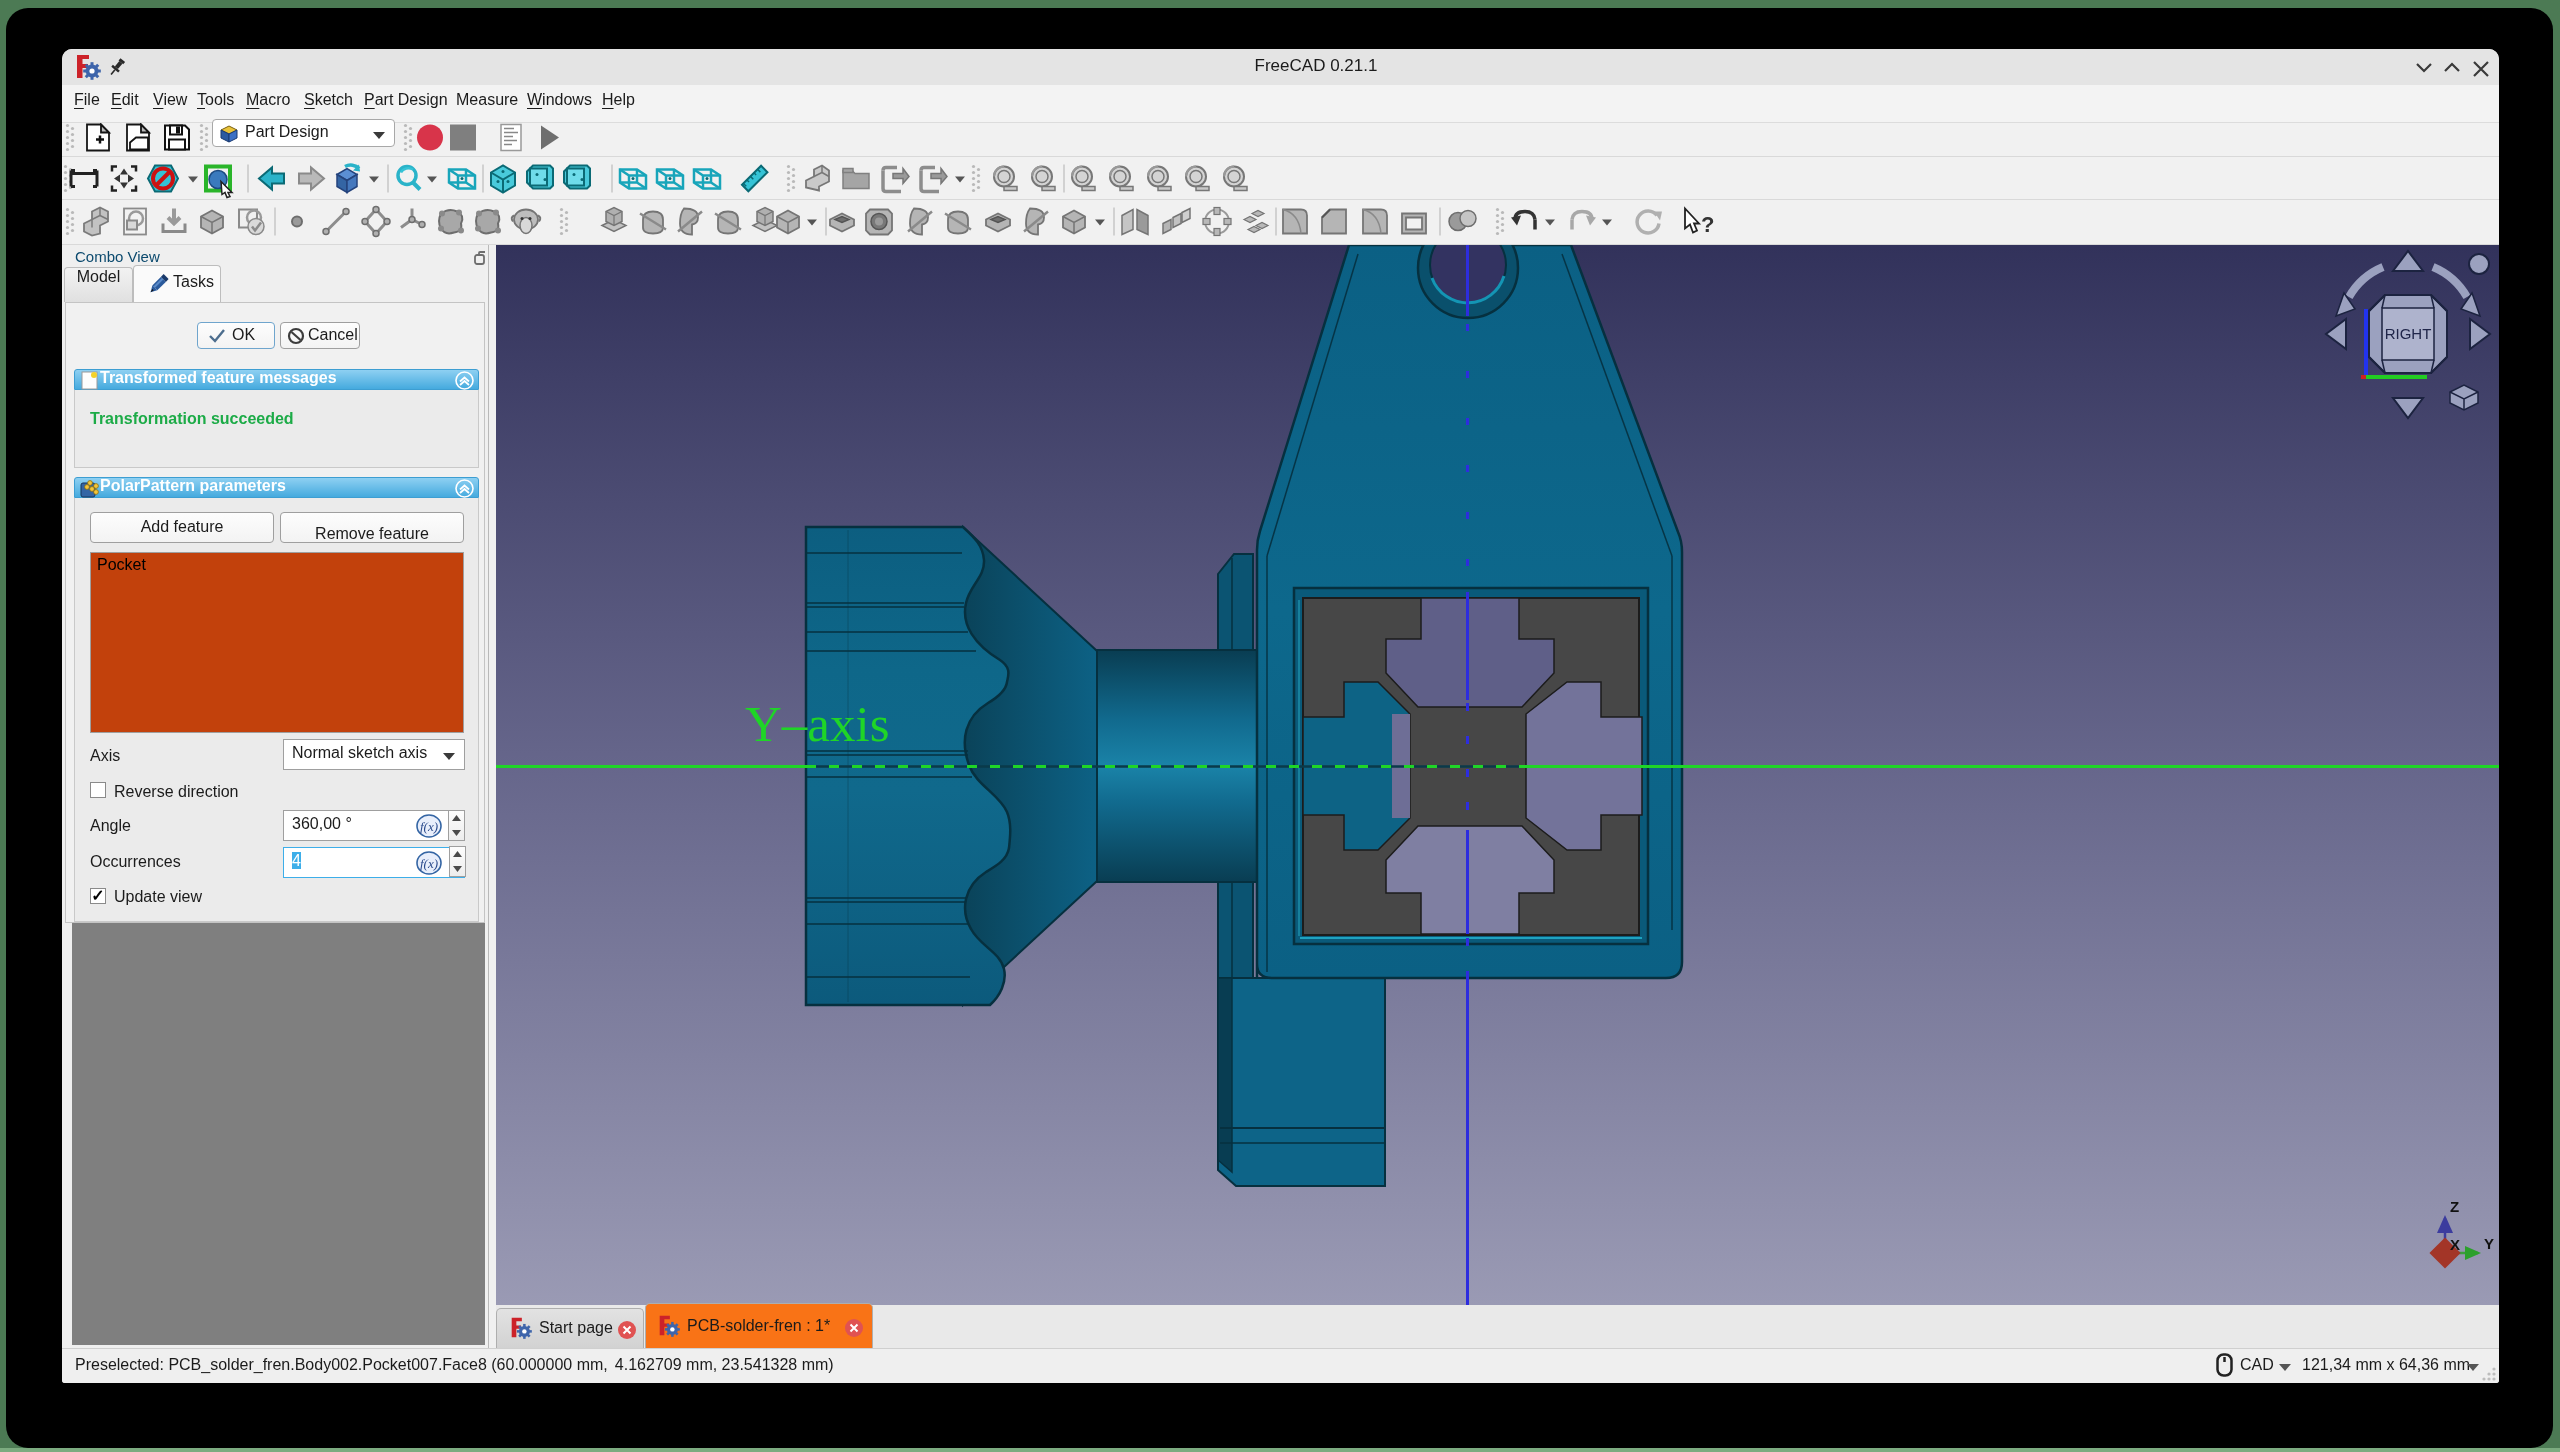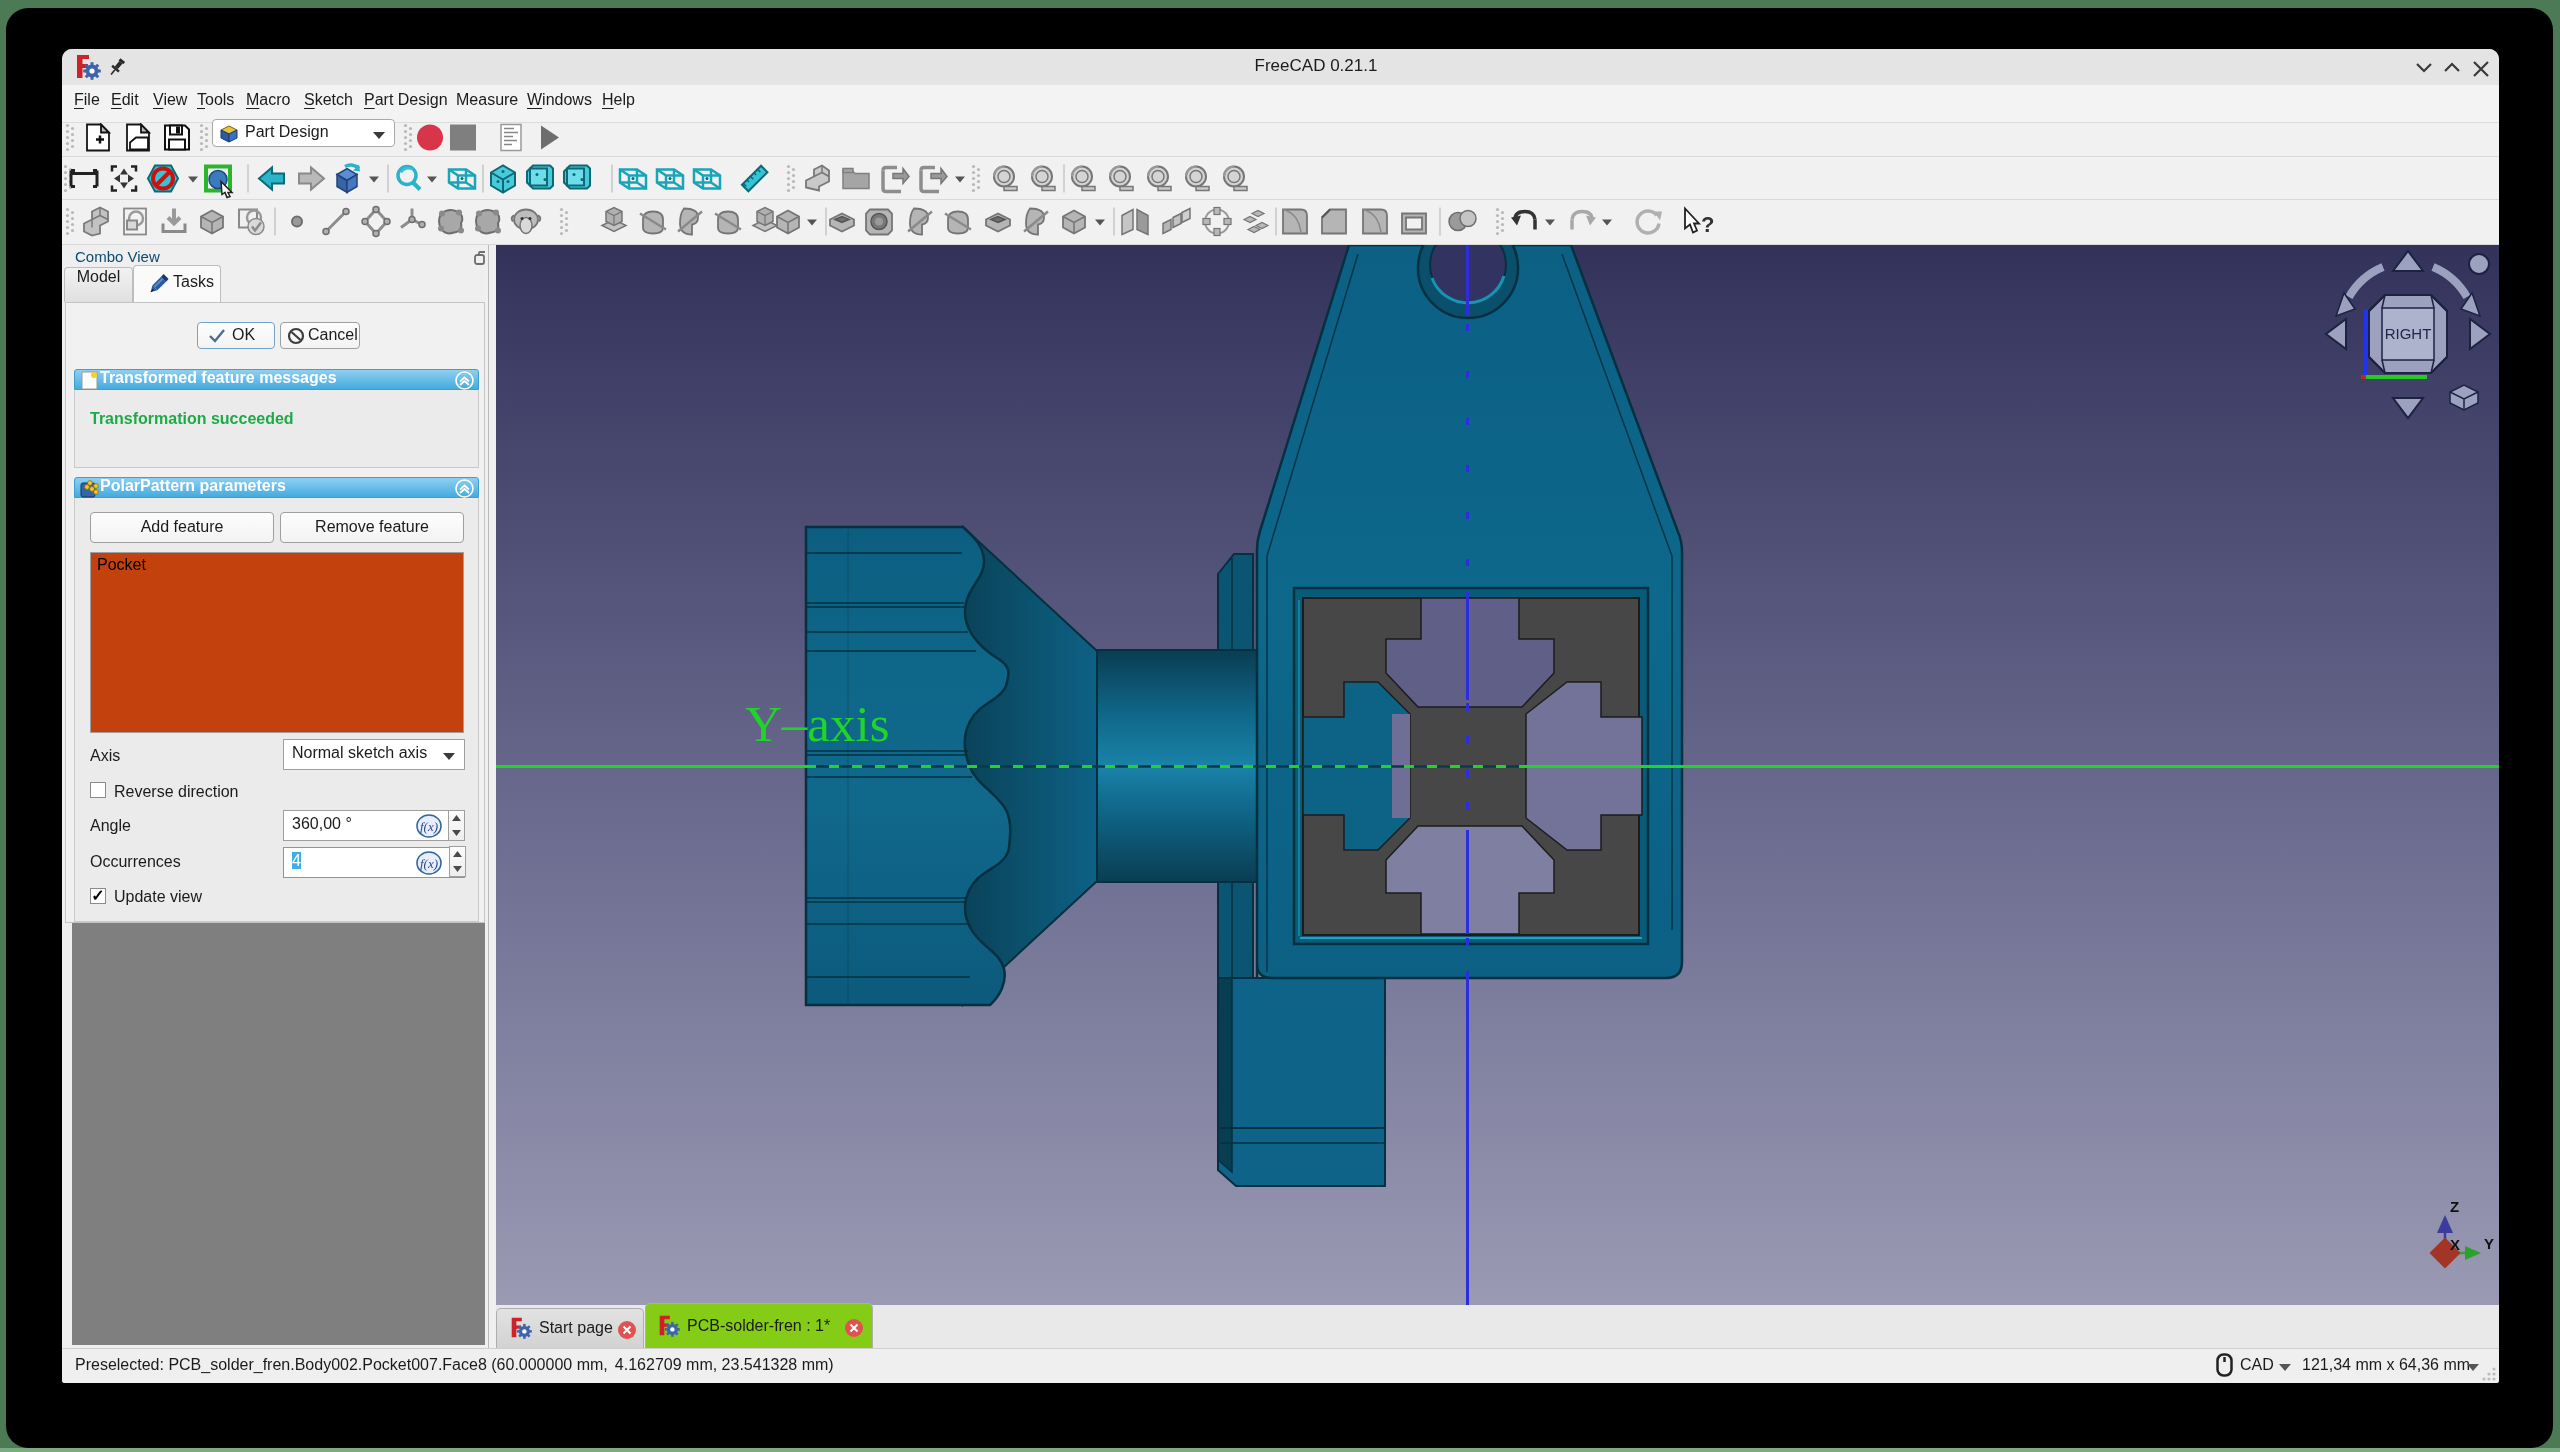--- a/index.html
+++ b/index.html
@@ -536,21 +536,21 @@
             </g>
           </svg>
         <span style="position:absolute;left:25px;top:-1px;">PolarPattern parameters</span>
         <svg width="19" height="19" viewBox="0 0 19 19" style="position:absolute;right:4px;top:1px;">
             <circle cx="9.5" cy="9.5" r="8.5" fill="none" stroke="#fff" stroke-width="1.6"></circle>
             <path d="M5,10.5 L9.5,6.5 L14,10.5 M5,14 L9.5,10 L14,14" fill="none" stroke="#fff" stroke-width="1.8"></path>
           </svg>
       </div>
       <div class="secbody" style="top:195px; height:424px;">
         <div class="btn" style="left:15px; top:14px; width:184px; height:31px; padding-top:5px;">Add feature</div>
-        <div class="btn" style="left:205px; top:14px; width:184px; height:31px; padding-top:5px;">Remove feature</div>
+        <div class="btn" style="left:205px; top:14px; width:184px; height:31px; padding-top:12px;">Remove feature</div>
         <div style="position:absolute; left:15px; top:54px; width:374px; height:181px; background:#c2410c; border:1px solid #9f9f9f; font-size:16px; padding:3px 6px;">Pocket</div>
         <div class="lbl" style="left:15px; top:249px;">Axis</div>
         <div class="field" style="top:241px; padding:4px 8px;">Normal sketch axis
           <svg width="14" height="10" viewBox="0 0 14 10" style="position:absolute;right:8px;top:11px;">
               <path d="M1,2 L13,2 L7,9 Z" fill="#3a3a3a"></path>
             </svg>
         </div>
         <div class="cb" style="left:15px; top:284px;"></div>
         <div class="lbl" style="left:39px; top:285px;">Reverse direction</div>
         <div class="lbl" style="left:15px; top:319px;">Angle</div>
@@ -757,21 +757,21 @@
     <div class="dtab" style="left:0px; top:3px; width:148px; height:40px; background:linear-gradient(#e2e2e2,#d2d2d2); border:1px solid #aeaeae; border-bottom:none; border-radius:5px 5px 0 0;">
       <svg width="22" height="22" viewBox="0 0 26 26" style="position:absolute;left:13px;top:8px;">
           <use href="#fclogo"></use>
         </svg>
       <span style="position:absolute;left:42px;top:10px;">Start page</span>
       <svg width="20" height="20" viewBox="0 0 20 20" style="position:absolute;left:120px;top:11px;">
           <circle cx="10" cy="10" r="9" fill="#e05252"></circle>
           <path d="M6.5,6.5 L13.5,13.5 M13.5,6.5 L6.5,13.5" stroke="#fff" stroke-width="2"></path>
         </svg>
     </div>
-    <div class="dtab" style="left:149px; top:-2px; width:228px; height:45px; background:#84cc16; border:1px solid #aeaeae; border-bottom:none; border-radius:5px 5px 0 0;">
+    <div class="dtab" style="left:149px; top:-2px; width:228px; height:45px; background:#f97316; border:1px solid #aeaeae; border-bottom:none; border-radius:5px 5px 0 0;">
       <svg width="22" height="22" viewBox="0 0 26 26" style="position:absolute;left:12px;top:11px;">
           <use href="#fclogo"></use>
         </svg>
       <span style="position:absolute;left:41px;top:13px;">PCB-solder-fren : 1*</span>
       <svg width="20" height="20" viewBox="0 0 20 20" style="position:absolute;left:198px;top:14px;">
           <circle cx="10" cy="10" r="9" fill="#e05252"></circle>
           <path d="M6.5,6.5 L13.5,13.5 M13.5,6.5 L6.5,13.5" stroke="#fff" stroke-width="2"></path>
         </svg>
     </div>
   </div>

